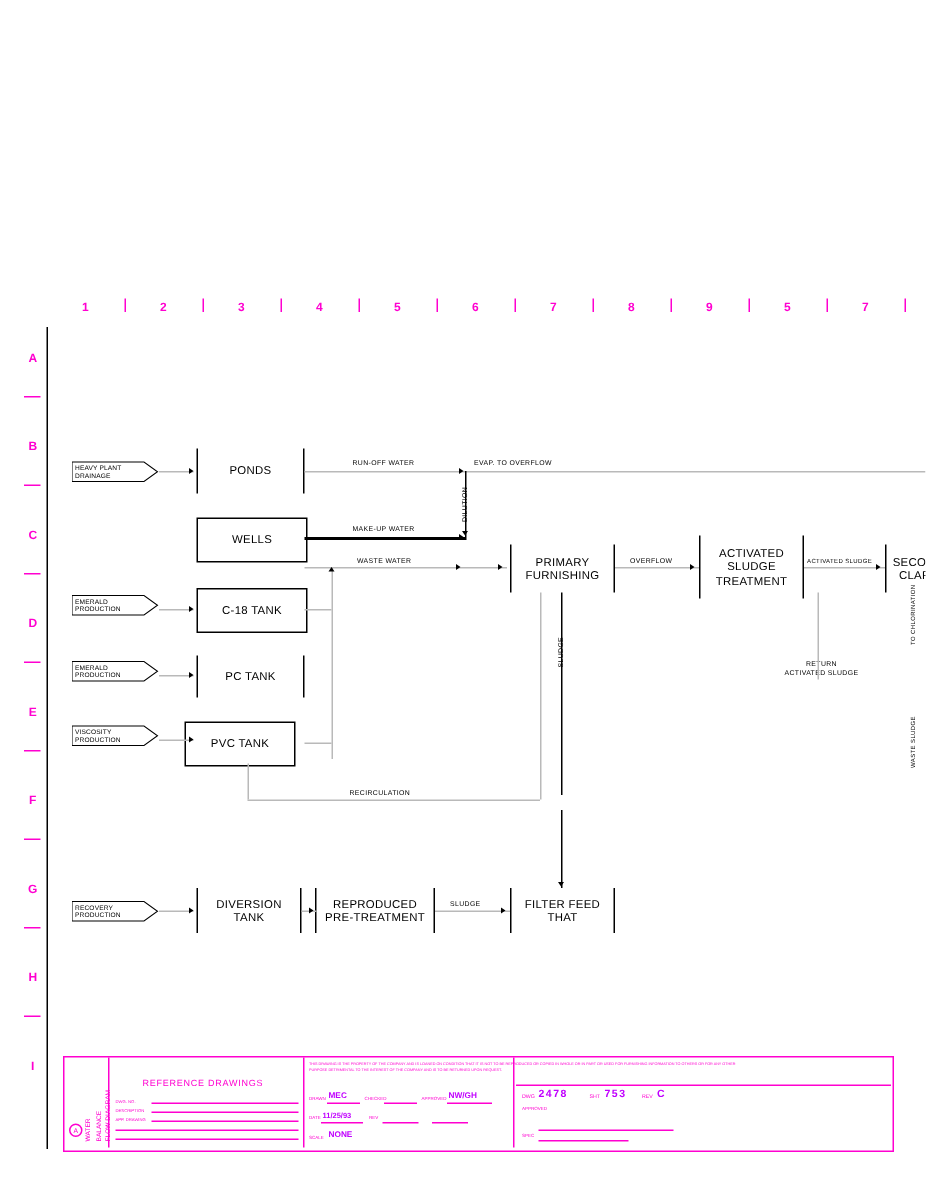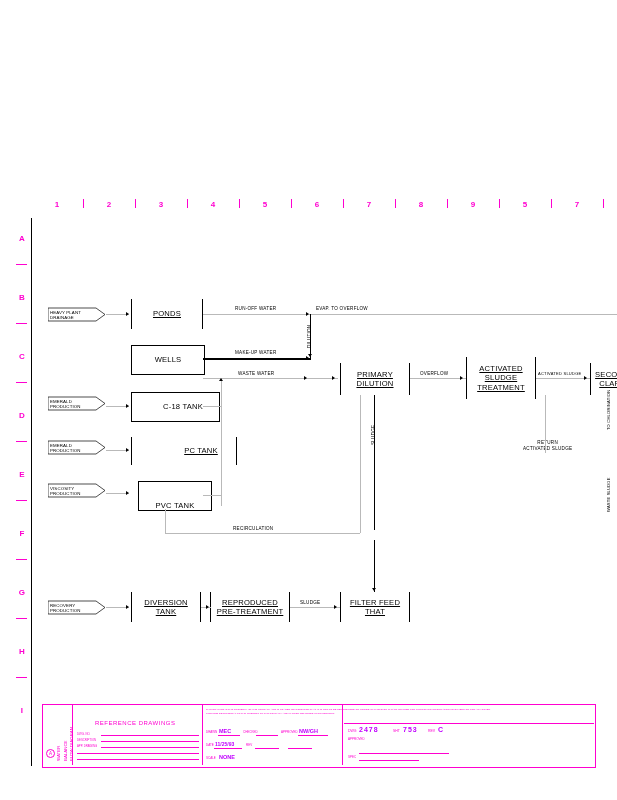--- a/index.html
+++ b/index.html
@@ -20,21 +20,21 @@
   .tick-v{position:absolute;width:1px;height:9px;background:#ff00d0;}
   .tick-h{position:absolute;height:1px;width:11px;background:#ff00d0;}
 
   
   .blk{
     position:absolute;border:1px solid #000;background:#fff;
     display:flex;align-items:center;justify-content:center;text-align:center;
     font-size:7.6px;color:#000;line-height:1.25;letter-spacing:.2px;
     font-family:"Liberation Sans",sans-serif;
   }
-  .blk.open{border:none;text-decoration:underline;}
+  .blk.open{border:none;}
   .blk.open::before,.blk.open::after{
     content:"";position:absolute;top:0;bottom:0;width:1px;background:#000;
   }
   .blk.open::before{left:0;}
   .blk.open::after{right:0;}
 
   
   .pennant{position:absolute;}
   .pennant svg{display:block;}
   .pennant .ptxt{
@@ -131,35 +131,35 @@
     </div>
 
   <div class="blk open" style="left:131px;top:299px;width:72px;height:30px;">
     <span>PONDS</span>
   </div>
 
   <div class="blk" style="left:131px;top:345px;width:72px;height:28px;text-align:center;">
     <span>WELLS</span>
   </div>
 
-  <div class="blk" style="left:131px;top:392px;width:72px;height:28px;padding-left:15px;">
+  <div class="blk" style="left:131px;top:392px;width:72px;height:28px;">
     <span>C-18 TANK</span>
   </div>
 
-  <div class="blk open" style="left:131px;top:437px;width:72px;height:28px;padding-left:34px;">
+  <div class="blk open" style="left:131px;top:437px;width:72px;height:28px;">
     <span>PC TANK</span>
   </div>
 
-  <div class="blk" style="left:138px;top:481px;width:72px;height:28px;align-items:flex-end;">
+  <div class="blk" style="left:123px;top:481px;width:72px;height:28px;">
     <span>PVC TANK</span>
   </div>
 
   <div class="blk open multi" style="left:340px;top:363px;width:70px;height:32px;white-space:pre-line;">
     <span>PRIMARY
-DILUTION</span>
+FURNISHING</span>
   </div>
 
   <div class="blk open multi" style="left:466px;top:357px;width:70px;height:42px;white-space:pre-line;">
     <span>ACTIVATED
 SLUDGE
 TREATMENT</span>
   </div>
 
   <div class="blk open multi" style="left:590px;top:363px;width:60px;height:32px;white-space:pre-line;">
     <span>SECONDARY

